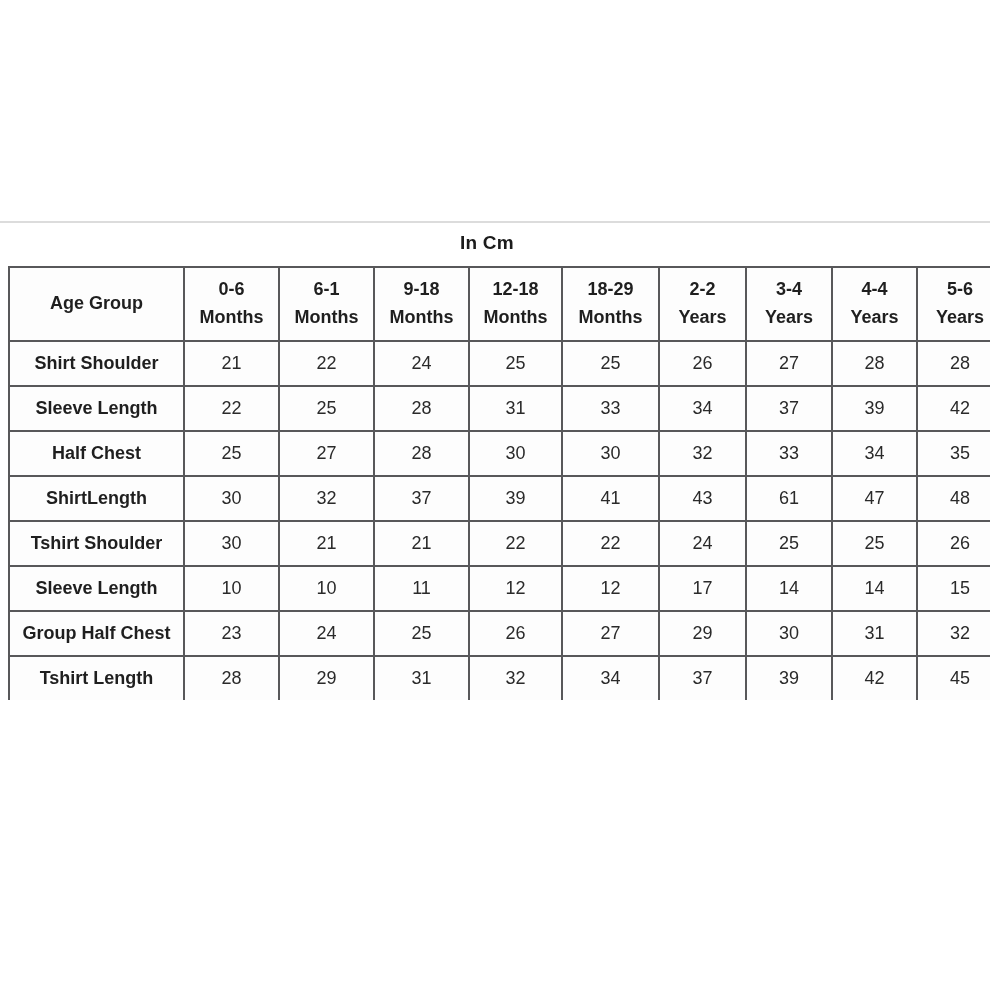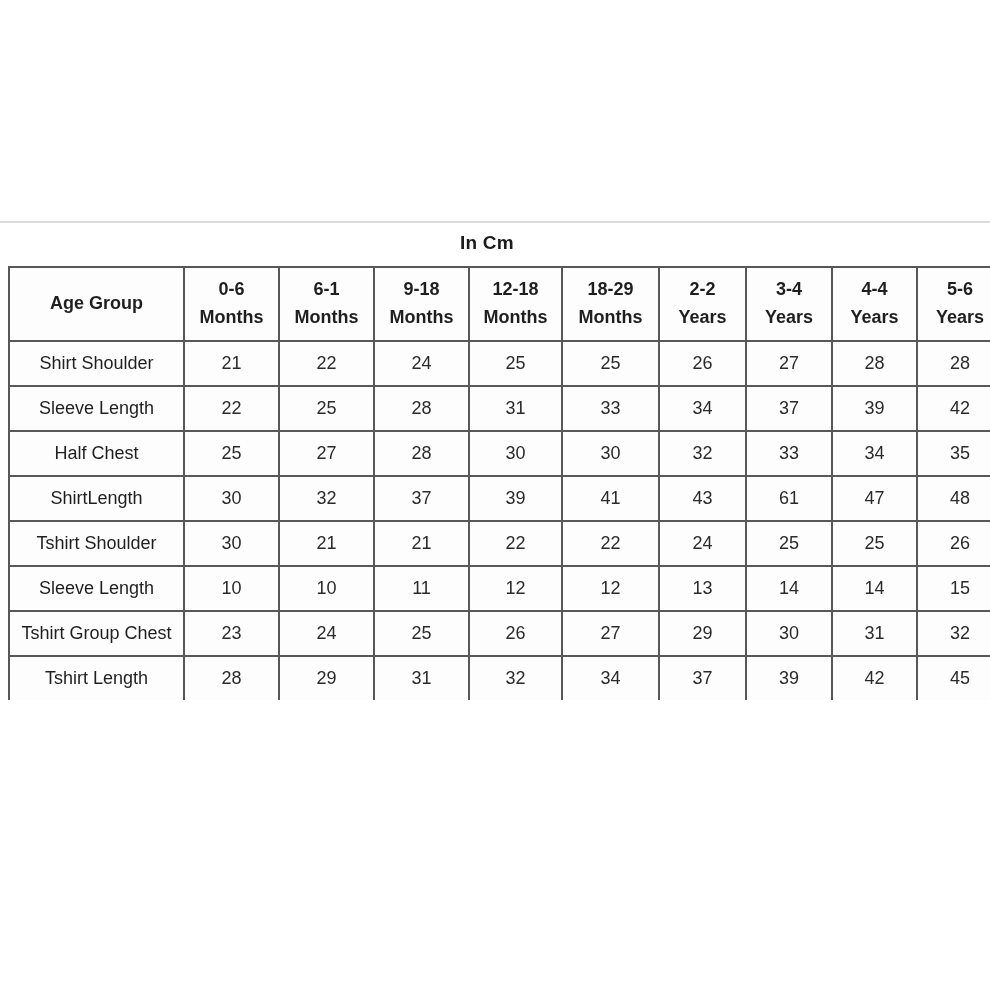--- a/index.html
+++ b/index.html
@@ -59,21 +59,21 @@
   .size-table thead tr { height: 74px; }
   .size-table thead th {
     font-size: 18px;
     font-weight: bold;
     line-height: 1.55;
     color: #1f1f1f;
   }
   .size-table tbody tr { height: 45px; }
   .size-table tbody th {
     font-size: 18px;
-    font-weight: normal;
+    font-weight: bold;
     color: #1f1f1f;
   }
   .size-table tbody td {
     font-size: 18px;
     font-weight: 400;
     color: #2a2a2a;
   }
 </style>
 </head>
 <body>
@@ -197,27 +197,27 @@
             <td>25</td>
             <td>26</td>
           </tr>
           <tr>
             <th>Sleeve Length</th>
             <td>10</td>
             <td>10</td>
             <td>11</td>
             <td>12</td>
             <td>12</td>
-            <td>13</td>
+            <td>17</td>
             <td>14</td>
             <td>14</td>
             <td>15</td>
           </tr>
           <tr>
-            <th>Tshirt Group Chest</th>
+            <th>Group Half Chest</th>
             <td>23</td>
             <td>24</td>
             <td>25</td>
             <td>26</td>
             <td>27</td>
             <td>29</td>
             <td>30</td>
             <td>31</td>
             <td>32</td>
           </tr>

